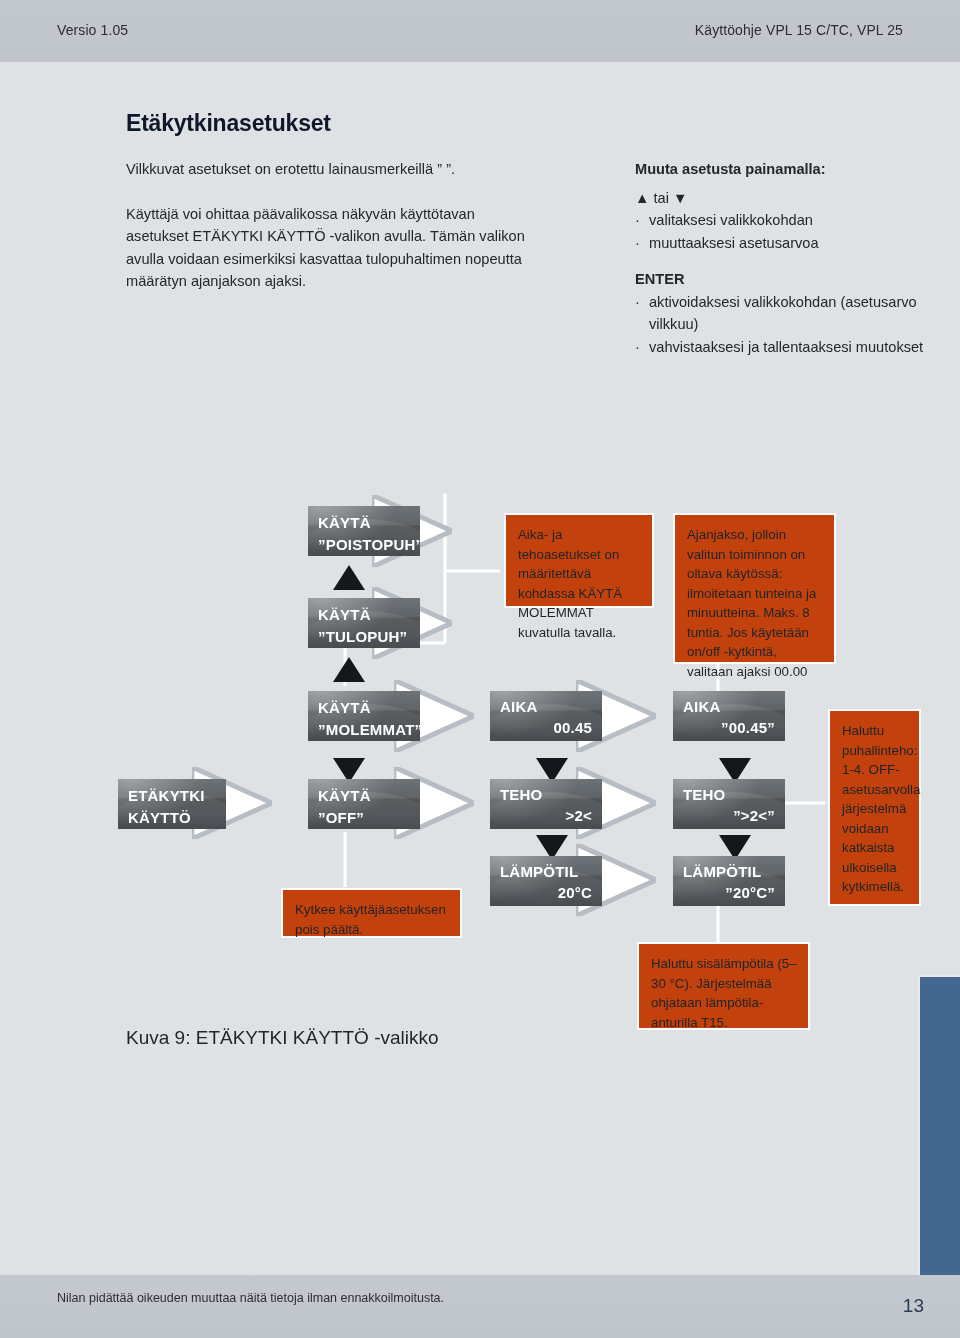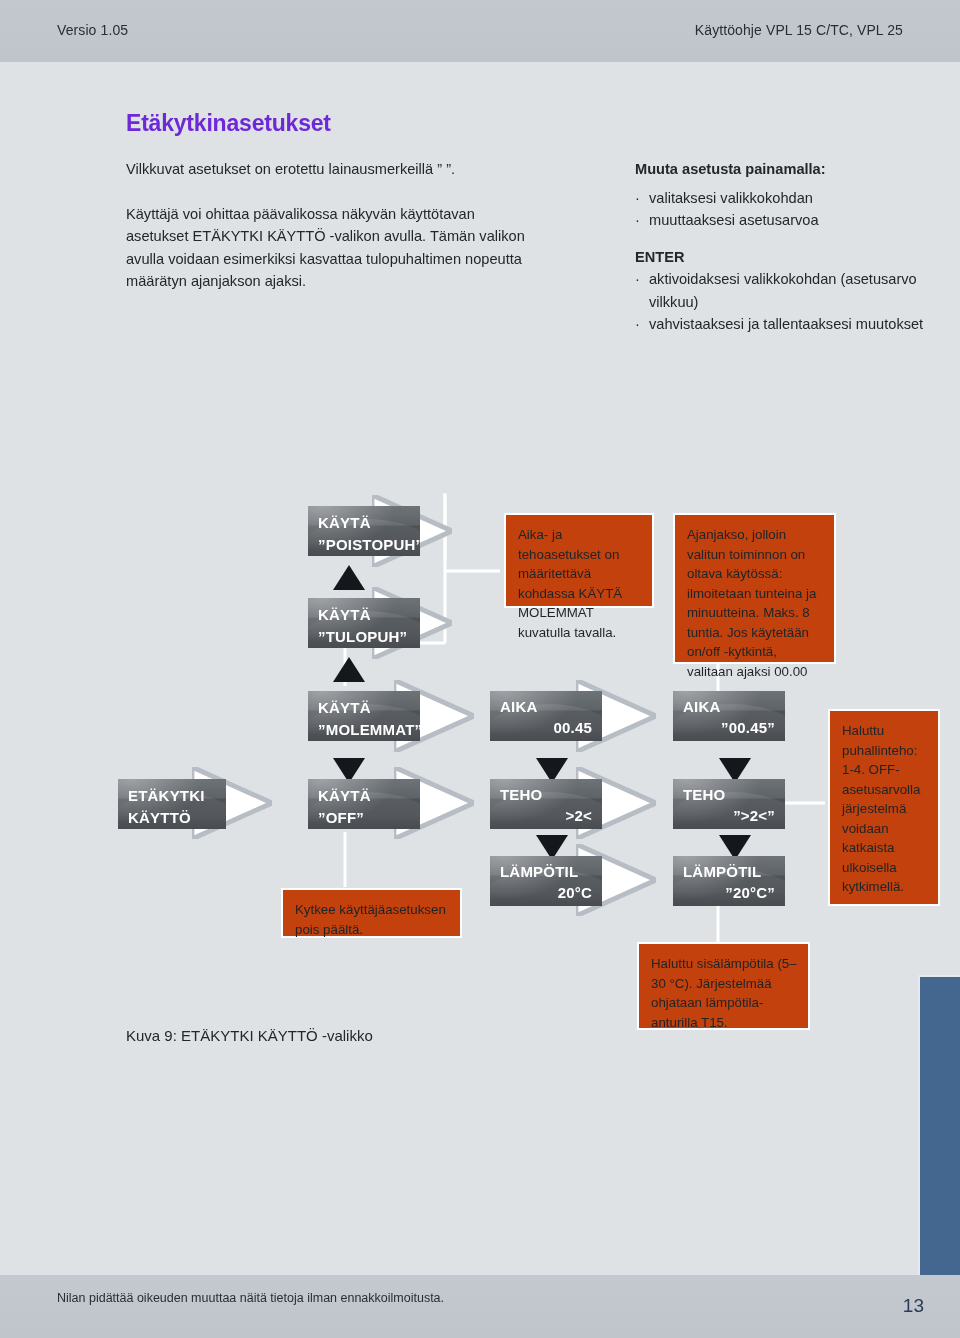--- a/index.html
+++ b/index.html
@@ -44,21 +44,21 @@
   .side-tab {
     position: absolute; right: 0; top: 975px; width: 42px; height: 310px;
     background: #44678f;
     border-left: 2px solid #e7eaec;
     border-top: 2px solid #e7eaec;
   }
 
   
   .h1 {
     position: absolute; left: 126px; top: 110px;
-    font-size: 23px; font-weight: bold; color: #6d28d9; letter-spacing: -.2px;
+    font-size: 23px; font-weight: bold; color: #0f172a; letter-spacing: -.2px;
   }
   .col-left {
     position: absolute; left: 126px; top: 158px; width: 412px;
     font-size: 14.6px; line-height: 22.5px; color: #23272b;
   }
   .col-left p + p { margin-top: 22px; }
 
   .col-right {
     position: absolute; left: 635px; top: 158px; width: 290px;
     font-size: 14.6px; line-height: 22.5px; color: #23272b;
@@ -99,21 +99,21 @@
     background: #c2410c;
     border: 2px solid #ffffff;
     color: #1f2428;
     font-size: 13.3px;
     line-height: 19.5px;
     padding: 10px 11px 10px 12px;
   }
 
   .caption {
     position: absolute; left: 126px; top: 1027px;
-    font-size: 15px; color: #23272b;
+    font-size: 19px; color: #23272b;
   }
 </style>
 </head>
 <body>
 
 <div class="page">
 
   <div class="header">
     <div class="header-left">Versio 1.05</div>
     <div class="header-right">Käyttöohje VPL 15 C/TC, VPL 25</div>
@@ -122,20 +122,21 @@
   <div class="h1">Etäkytkinasetukset</div>
 
   <div class="col-left">
     <p>Vilkkuvat asetukset on erotettu lainausmerkeillä ” ”.</p>
     <p>Käyttäjä voi ohittaa päävalikossa näkyvän käyttötavan asetukset ETÄKYTKI KÄYTTÖ -valikon avulla. Tämän valikon avulla voidaan esimerkiksi kasvattaa tulopuhaltimen nopeutta määrätyn ajanjakson ajaksi.</p>
   </div>
 
   <div class="col-right">
     <div class="bold">Muuta asetusta painamalla:</div>
     <div style="height:6px"></div>
+    <div>▲ tai ▼</div>
     <div class="row">
       <span class="bullet">·</span>
       <span>valitaksesi valikkokohdan</span>
     </div>
     <div class="row">
       <span class="bullet">·</span>
       <span>muuttaaksesi asetusarvoa</span>
     </div>
     <div class="gap"></div>
     <div class="bold">ENTER</div>
@@ -260,21 +261,21 @@
       <span class="l1">LÄMPÖTIL</span>
       <span class="l2">”20°C”</span>
     </div>
 
     <div class="note" style="left:504px; top:513px; width:150px; height:95px;">Aika- ja tehoasetukset on määritettävä kohdassa KÄYTÄ MOLEMMAT kuvatulla tavalla.</div>
 
     <div class="note" style="left:673px; top:513px; width:163px; height:151px;">Ajanjakso, jolloin valitun toiminnon on oltava käytössä: ilmoitetaan tunteina ja minuutteina. Maks. 8 tuntia. Jos käytetään on/off -kytkintä, valitaan ajaksi 00.00</div>
 
     <div class="note" style="left:281px; top:888px; width:181px; height:50px;">Kytkee käyttäjäasetuksen pois päältä.</div>
 
-    <div class="note" style="left:828px; top:709px; width:112px; height:197px;">Haluttu puhallinteho: 1-4. OFF-asetusarvolla järjestelmä voidaan katkaista ulkoisella kytkimellä.</div>
+    <div class="note" style="left:828px; top:709px; width:93px; height:197px;">Haluttu puhallinteho: 1-4. OFF-asetusarvolla järjestelmä voidaan katkaista ulkoisella kytkimellä.</div>
 
     <div class="note" style="left:637px; top:942px; width:173px; height:88px;">Haluttu sisälämpötila (5–30 °C). Järjestelmää ohjataan lämpötila-anturilla T15.</div>
 
   </div>
 
   <div class="caption">Kuva 9: ETÄKYTKI KÄYTTÖ -valikko</div>
 
   <div class="side-tab"></div>
 
   <div class="footer">

